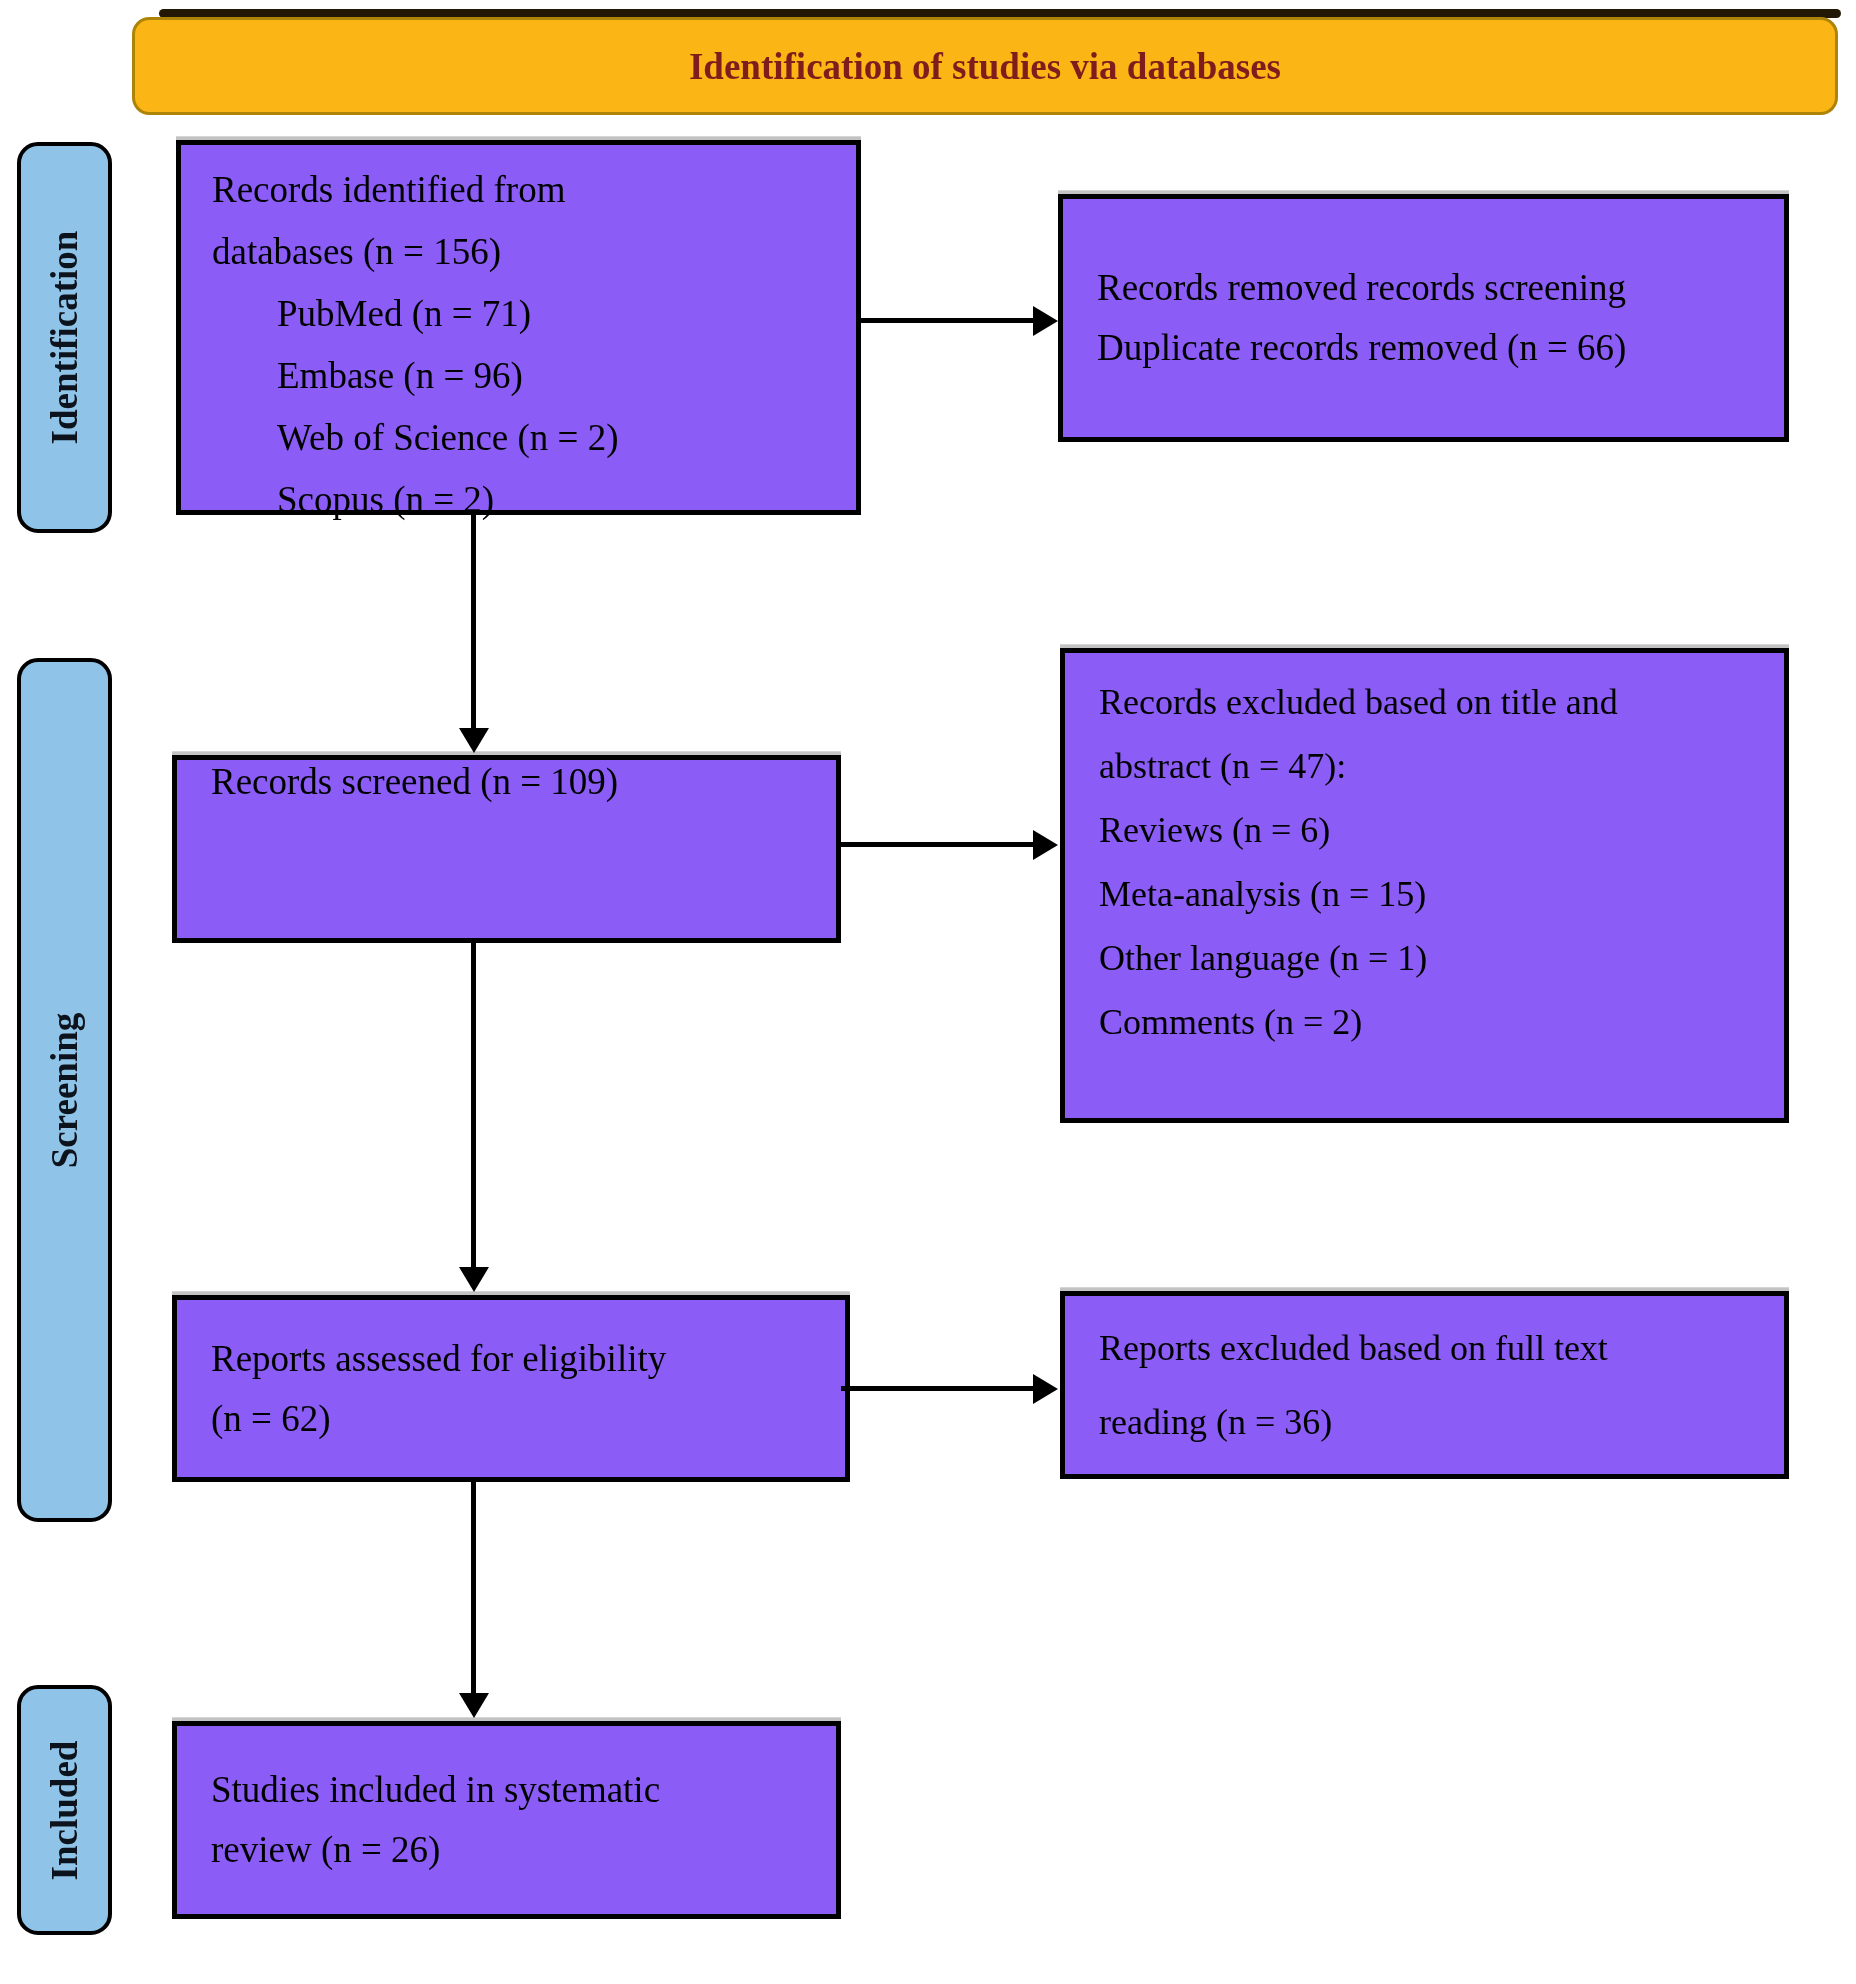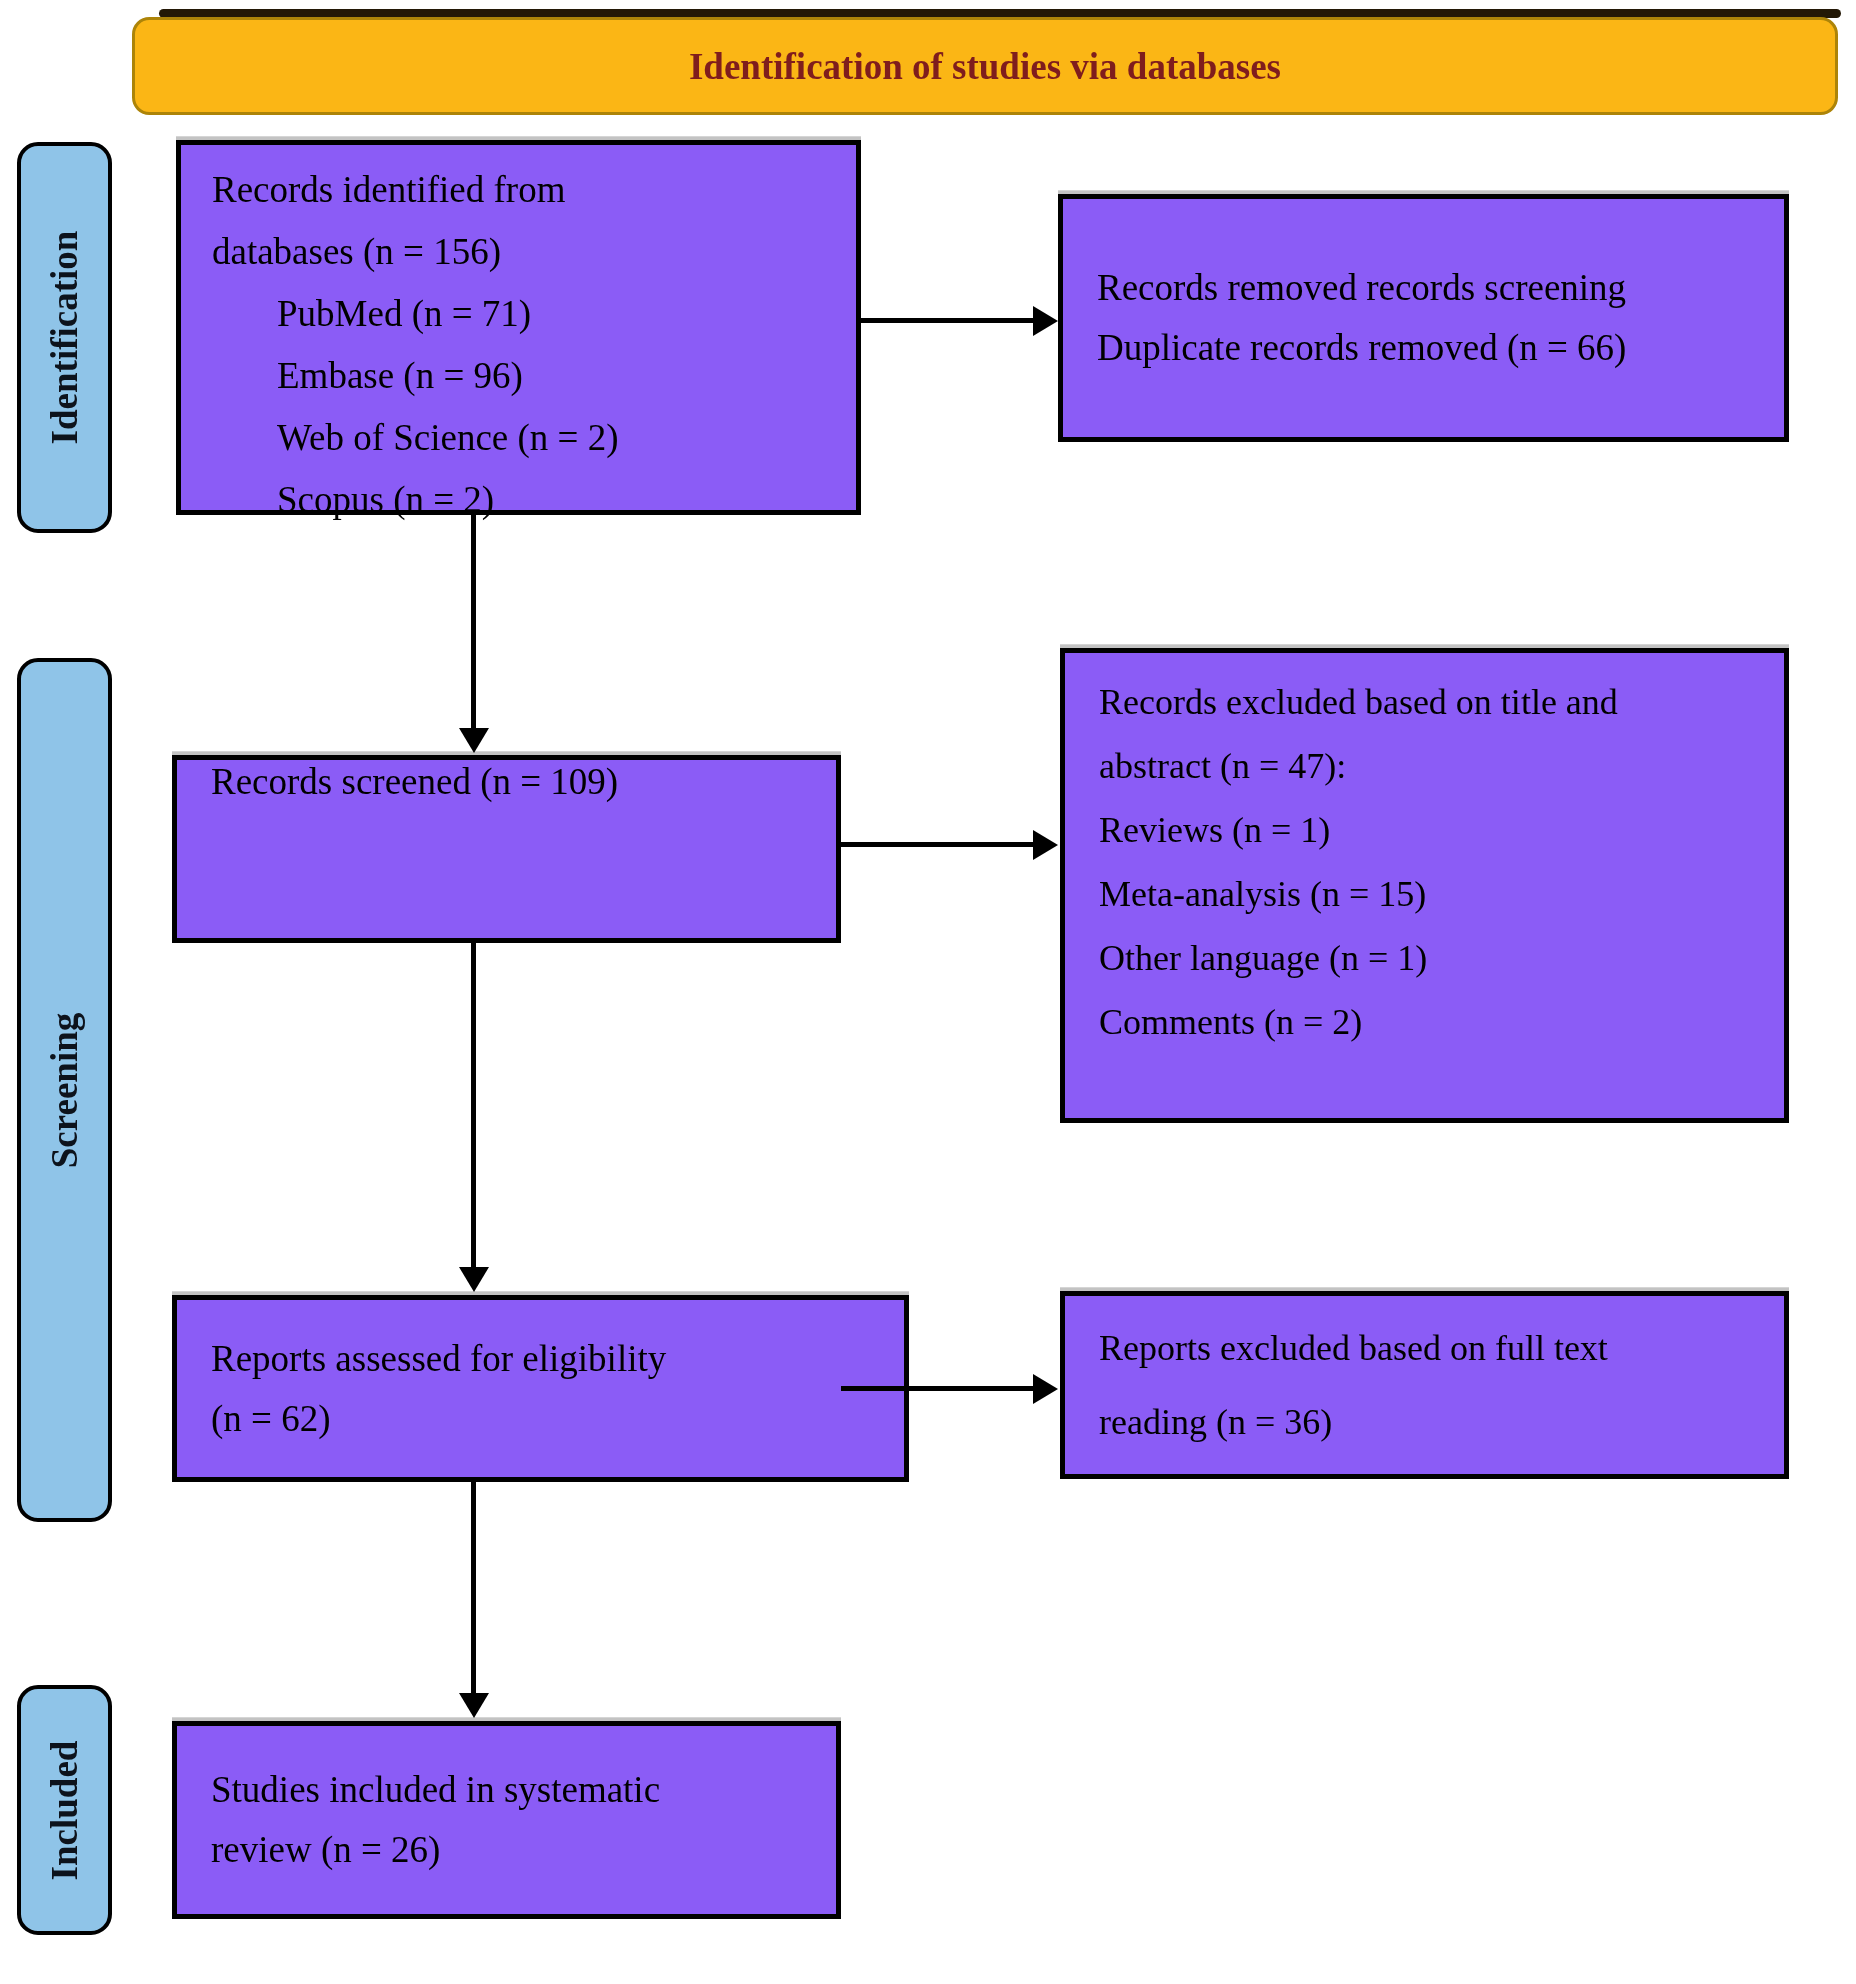--- a/index.html
+++ b/index.html
@@ -46,21 +46,21 @@
   .box-identified{left:176px;top:140px;width:685px;height:375px;
     padding:13.7px 12.5px 0 31px;line-height:62px;}
   .box-identified .indent{padding-left:65px;}
   .box-removed{left:1058px;top:194px;width:731px;height:248px;
     display:flex;flex-direction:column;justify-content:center;
     padding-left:34px;line-height:60px;}
   .box-screened{left:172px;top:755px;width:669px;height:188px;
     display:flex;padding-left:34px;}
   .box-excluded-ta{left:1060px;top:648px;width:729px;height:475px;
     padding:17.4px 9.3px 0 34px;line-height:64px;font-size:36px;}
-  .box-assessed{left:172px;top:1295px;width:737px;height:187px;
+  .box-assessed{left:172px;top:1295px;width:678px;height:187px;
     display:flex;flex-direction:column;justify-content:center;
     padding-left:34px;line-height:60px;}
   .box-excluded-ft{left:1060px;top:1291px;width:729px;height:188px;
     display:flex;flex-direction:column;justify-content:center;
     padding-left:34px;line-height:60px;font-size:36px;gap:14px;}
   .box-included{left:172px;top:1721px;width:669px;height:198px;
     display:flex;flex-direction:column;justify-content:center;
     padding-left:34px;line-height:60px;}
   
   .vline{position:absolute;width:5px;background:#000;}
@@ -119,21 +119,21 @@
     <div class="line">Duplicate records removed (n = 66)</div>
   </div>
 
   <div class="wbox box-screened">
     <div class="line">Records screened (n = 109)</div>
   </div>
 
   <div class="wbox box-excluded-ta">
     <div class="line">Records excluded based on title and</div>
     <div class="line">abstract (n = 47):</div>
-    <div class="line">Reviews (n = 1)</div>
+    <div class="line">Reviews (n = 6)</div>
     <div class="line">Meta-analysis (n = 15)</div>
     <div class="line">Other language (n = 1)</div>
     <div class="line">Comments (n = 2)</div>
   </div>
 
   <div class="wbox box-assessed">
     <div class="line">Reports assessed for eligibility</div>
     <div class="line">(n = 62)</div>
   </div>
 

